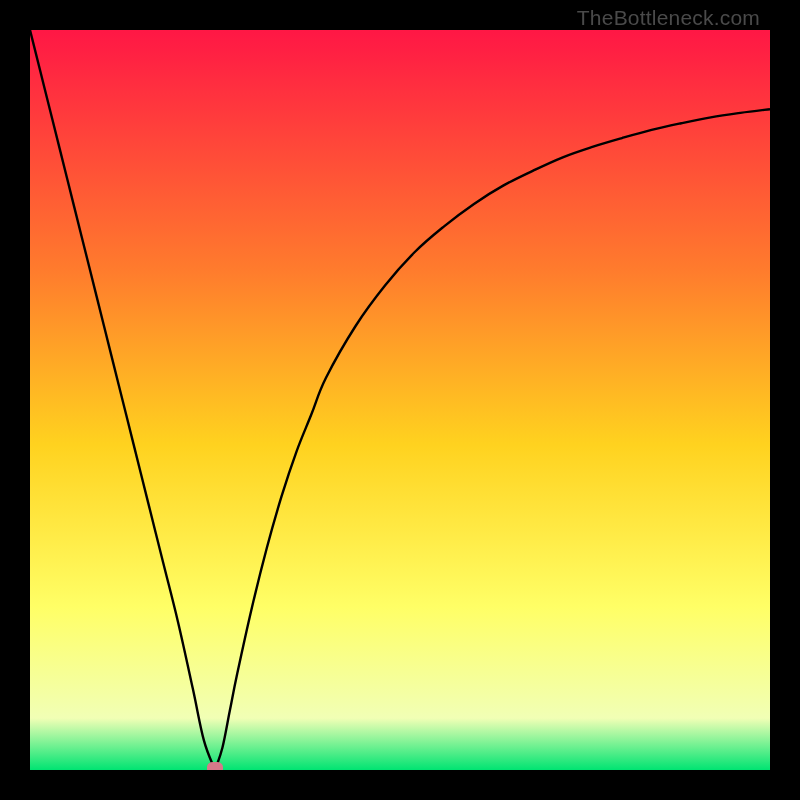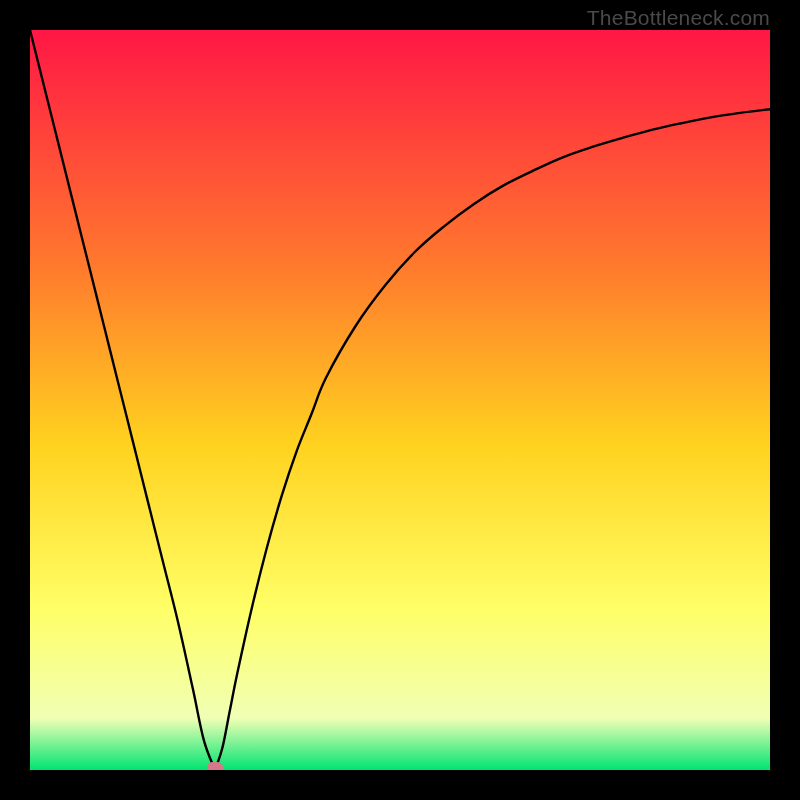--- a/index.html
+++ b/index.html
@@ -19,21 +19,21 @@
     height: 740px;
     overflow: hidden;
   }
   .gradient {
     position: absolute;
     left: 0; top: 0; right: 0; bottom: 0;
   }
   .watermark {
     position: absolute;
     top: 6px;
-    right: 30px;
+    right: 40px;
     color: #4a4a4a;
     font-size: 21px;
     font-weight: 500;
     letter-spacing: 0.2px;
   }
   svg.curve {
     position: absolute;
     left: 0; top: 0;
     width: 740px;
     height: 740px;

